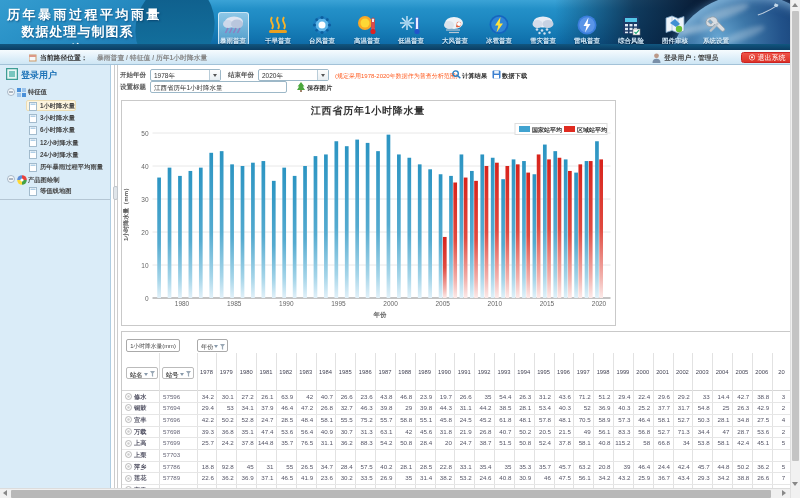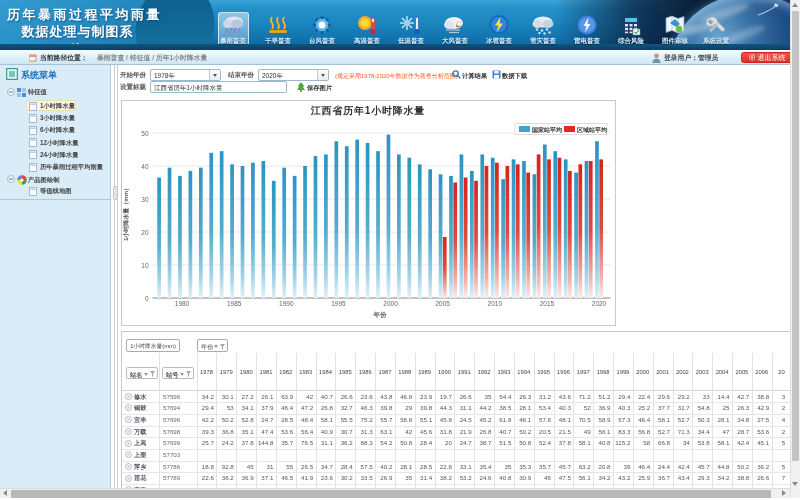--- a/index.html
+++ b/index.html
@@ -195,21 +195,21 @@
 <div class="abs" style="left:741px;top:1.5px;width:52px;height:11.5px;background:linear-gradient(#ef5348,#dc3227);border-radius:2.5px;border:1px solid #c22;color:#fff;font-size:7px;text-align:center;line-height:10.5px;">⦿ 退出系统</div>
 </div>
 <div id="sidebar" class="abs"></div>
 <div class="sline" style="left:113.7px;"></div>
 <div class="sline" style="left:117.2px;"></div>
 <div class="abs" style="left:113px;top:186px;width:5px;height:14px;background:#dfe5ea;border:1px solid #c0c6cc;border-radius:2px;"></div>
 <svg class="abs" style="left:6px;top:68px;" width="12" height="12" viewBox="0 0 12 12">
     <rect x="0.5" y="0.5" width="11" height="11" fill="#e8f6f4" stroke="#3f9e96" stroke-width="1.5"></rect>
     <rect x="3" y="3" width="6" height="6" fill="#79c6bf"></rect>
   </svg>
-<div id="smtitle">系统菜单</div>
+<div id="smtitle">登录用户</div>
 <div id="hl"></div>
 <div id="sidesep"></div>
 <svg class="abs" style="left:7px;top:88px;" width="8" height="8" viewBox="0 0 8 8">
     <circle cx="4" cy="4" r="3.5" fill="#f4f8fb" stroke="#9ab" stroke-width=".8"></circle>
     <line x1="2" y1="4" x2="6" y2="4" stroke="#678" stroke-width="1"></line>
   </svg>
 <svg class="abs" style="left:17px;top:87.5px;" width="9" height="9" viewBox="0 0 9 9">
     <rect x="0" y="0" width="4" height="4" fill="#4a90d9"></rect>
     <rect x="5" y="0" width="4" height="4" fill="#9cc3ea"></rect>
     <rect x="0" y="5" width="4" height="4" fill="#9cc3ea"></rect>

